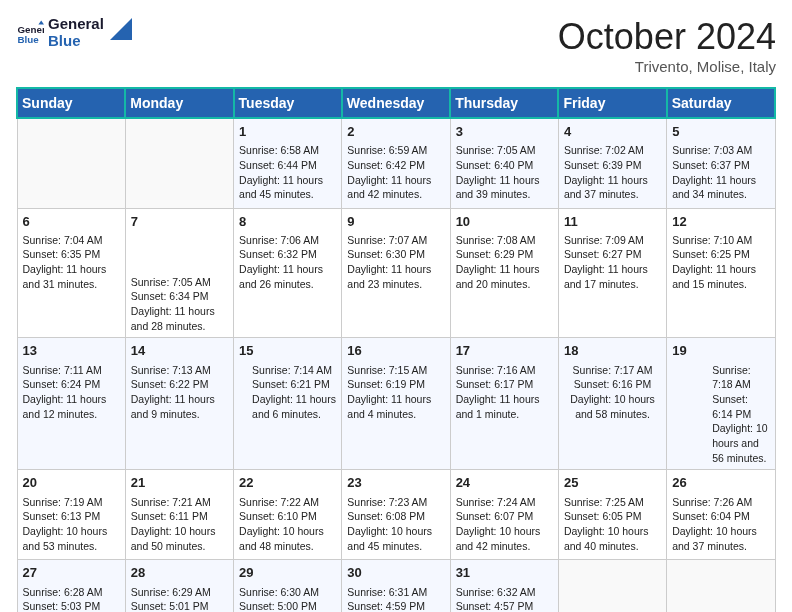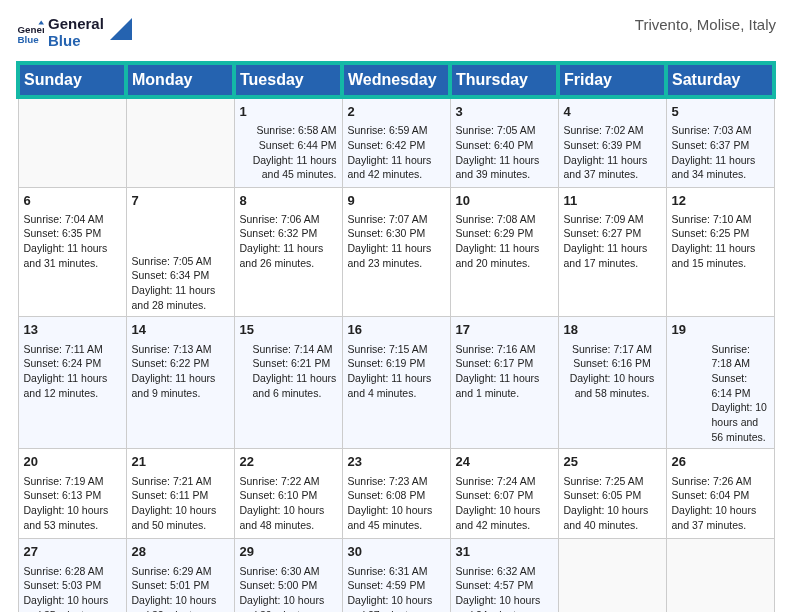--- a/index.html
+++ b/index.html
@@ -43,23 +43,23 @@
     table {
       width: 100%;
       border-collapse: collapse;
       font-size: 11px;
     }
     thead tr th {
       background-color: #2563b0;
       color: #fff;
       padding: 6px 4px;
       text-align: left;
-      font-size: 16px;
+      font-size: 14px;
       font-weight: bold;
-      border: 4px solid #14b8a6;
+      border: 2px solid #14b8a6;
     }
     tbody tr td {
       border: 1px solid #ccc;
       vertical-align: top;
       padding: 4px 5px;
       min-height: 80px;
       height: 90px;
       width: calc(100%/7);
       color: #222;
       line-height: 1.4;
@@ -96,20 +96,21 @@
       </svg>
       <div>
         <div style="font-size:15px;font-weight:bold;color:#1a1a2e;line-height:1.1;">General</div>
         <div style="font-size:15px;font-weight:bold;color:#2563b0;line-height:1.1;">Blue</div>
       </div>
       <svg width="22" height="22" viewBox="0 0 22 22" style="margin-left:2px;margin-top:-8px;">
         <polygon points="0,22 22,0 22,22" fill="#2563b0"></polygon>
       </svg>
     </div>
     <div class="title-block">
+      <div class="month-title">October 2024</div>
       <div class="location">Trivento, Molise, Italy</div>
     </div>
   </div>
 
   <table>
     <thead>
       <tr id="thead-row">
           <th>Sunday</th>
           <th>Monday</th>
           <th>Tuesday</th>
@@ -118,21 +119,21 @@
           <th>Friday</th>
           <th>Saturday</th>
         </tr>
     </thead>
     <tbody id="calendar-body">
         <tr>
           <td class="empty"></td>
           <td class="empty"></td>
           <td>
             <span class="day-num">1</span>
-            <div class="day-info" style="white-space: pre-line; text-align: right;">Sunrise: 6:58 AM
+            <div class="day-info" style="white-space: pre-line;">Sunrise: 6:58 AM
 Sunset: 6:44 PM
 Daylight: 11 hours and 45 minutes.</div>
           </td>
           <td>
             <span class="day-num">2</span>
             <div class="day-info" style="white-space: pre-line;">Sunrise: 6:59 AM
 Sunset: 6:42 PM
 Daylight: 11 hours and 42 minutes.</div>
           </td>
           <td>

